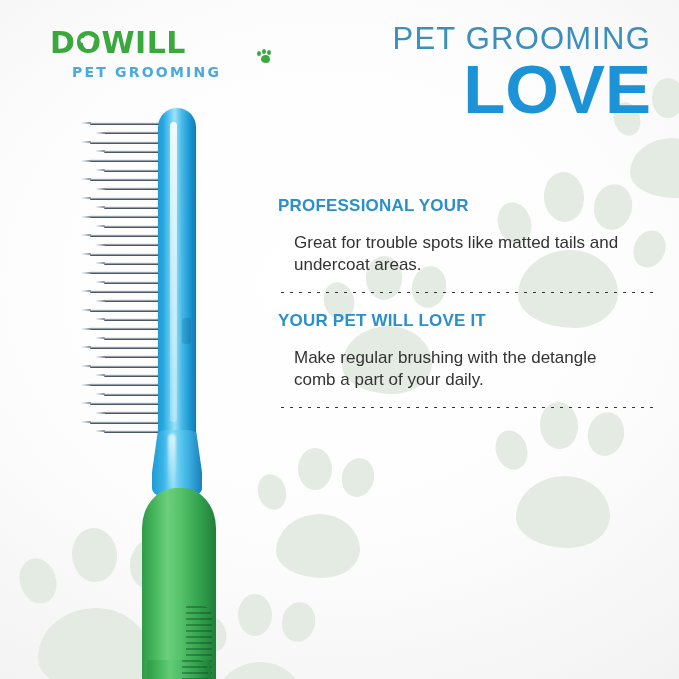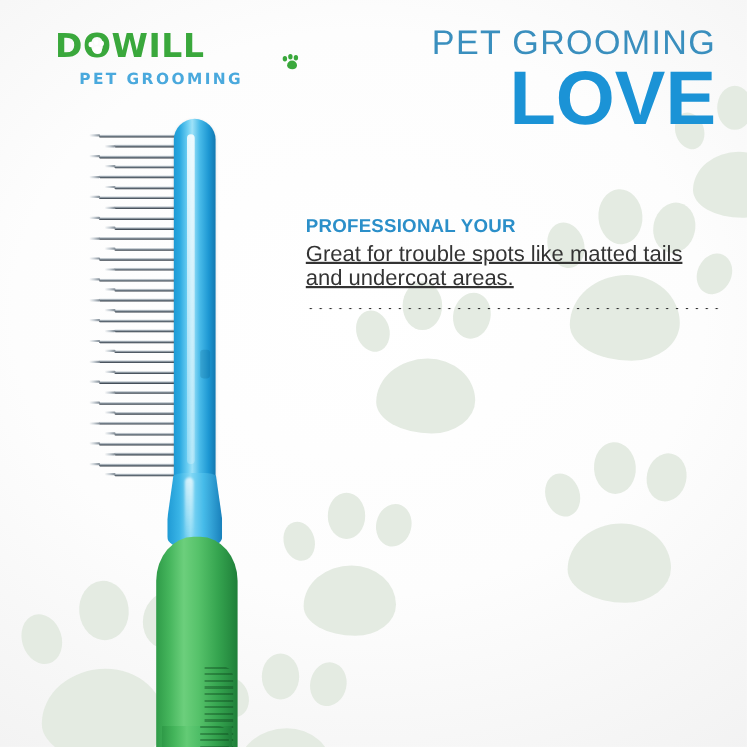--- a/index.html
+++ b/index.html
@@ -136,25 +136,24 @@
     font-family: "Liberation Sans", sans-serif;
     font-weight: bold;
     font-size: 17px;
     letter-spacing: 0.2px;
     color: #2b8fc9;
     margin: 0 0 4px 0;
     white-space: nowrap;
   }
   .feature-body {
     font-family: "Liberation Sans", sans-serif;
-    font-size: 20px;
+    font-size: 17px;
     line-height: 22px;
     color: #333333;
-    margin: 0;
-    text-decoration: underline;
+    margin: 16px;
   }
   .dotted-sep {
     height: 1px;
     margin-top: 16px;
     margin-bottom: 18px;
     background-image: radial-gradient(circle, #2f2f2f 1.1px, rgba(0,0,0,0) 1.4px);
     background-size: 9px 4px;
     background-repeat: repeat-x;
     background-position: 0 center;
   }
@@ -361,20 +360,25 @@
 
   <div id="features">
 
     <div class="feature">
       <div class="feature-head">PROFESSIONAL YOUR</div>
       <div class="feature-body">Great for trouble spots like matted tails and undercoat areas.</div>
       <div class="dotted-sep"></div>
     </div>
 
 
+    <div class="feature">
+      <div class="feature-head">YOUR PET WILL LOVE IT</div>
+      <div class="feature-body">Make regular brushing with the detangle comb a part of your daily.</div>
+      <div class="dotted-sep"></div>
+    </div>
 
   </div>
 
   <div id="comb">
 
     <div id="comb-pins">
         <div class="pin" style="left: 10px; top: 22px; width: 72px;"></div>
         <div class="pin" style="left: 24px; top: 31.3333px; width: 58px;"></div>
         <div class="pin" style="left: 10px; top: 40.6667px; width: 72px;"></div>
         <div class="pin" style="left: 24px; top: 50px; width: 58px;"></div>

